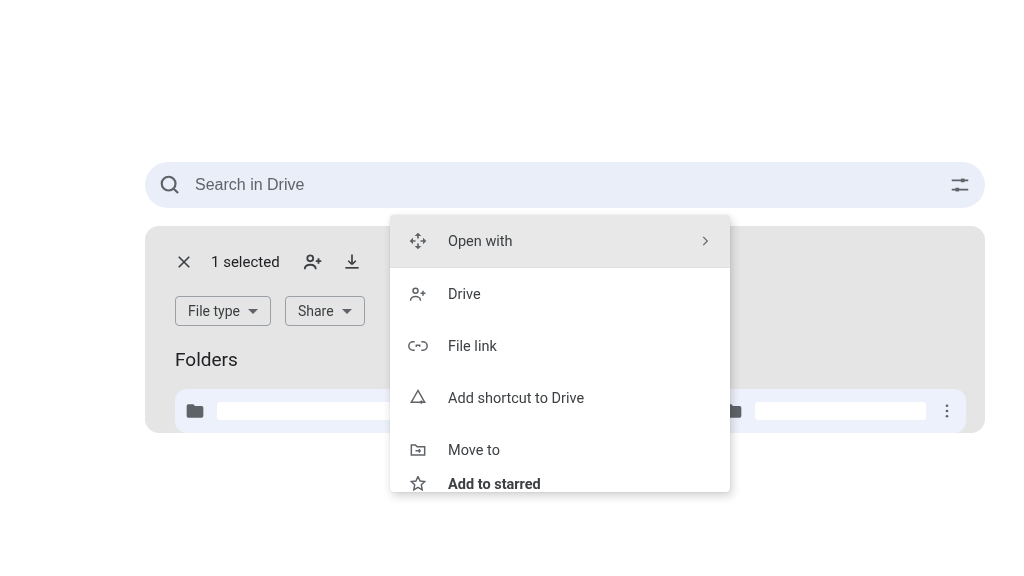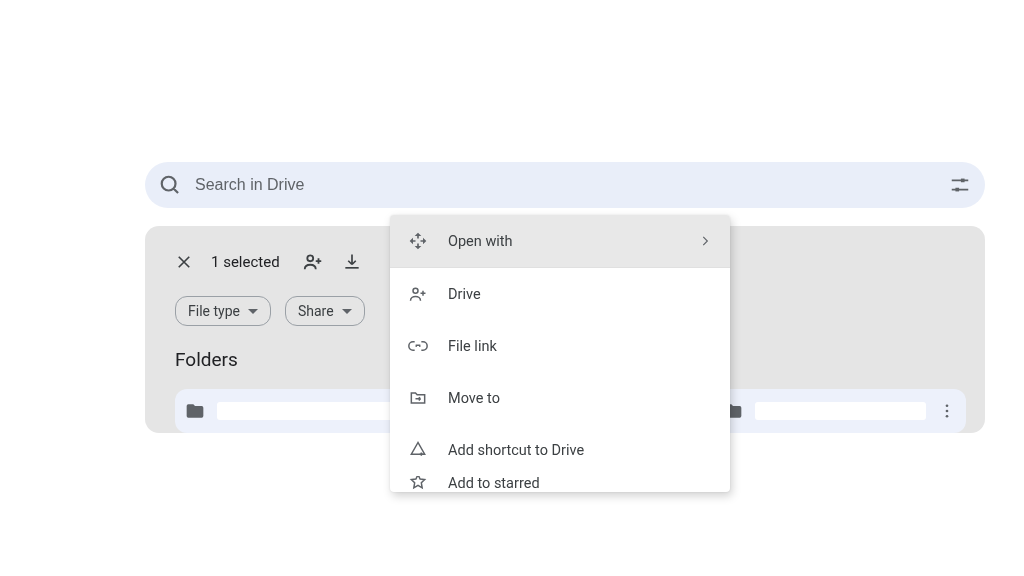--- a/index.html
+++ b/index.html
@@ -47,21 +47,21 @@
     gap: 18px;
     height: 36px;
     margin-bottom: 16px;
     color: #202124;
   }
   .selection-toolbar .sel-label { font-size: 15px; margin-right: 4px; }
   .tb-icon { color: #3c4043; display: flex; align-items: center; }
   .chips-row { display: flex; gap: 14px; margin-bottom: 22px; }
   .chip {
     display: inline-flex; align-items: center;
-    border: 1px solid #9aa0a6; border-radius: 12px;
+    border: 1px solid #9aa0a6; border-radius: 4px;
     padding: 6px 12px; font-size: 14px; color: #3c4043; gap: 8px;
   }
   .chip .caret { width: 0; height: 0; border-left: 5px solid transparent;
     border-right: 5px solid transparent; border-top: 5px solid #5f6368; }
   .section-title { font-size: 19px; color: #202124; margin-bottom: 18px; }
   .folders-row { display: flex; gap: 16px; }
   .folder-card {
     flex: 0 0 253px; height: 44px;
     background: #edf1fb; border-radius: 12px;
     display: flex; align-items: center; padding: 0 10px; gap: 12px;
@@ -82,21 +82,21 @@
   }
   .menu-item {
     display: flex; align-items: center;
     height: 52px; padding: 0 18px; gap: 18px;
     font-size: 14.5px; color: #3c4043; position: relative;
   }
   .menu-item.highlight { background: #e8e8e8; }
   .menu-item .mi-icon { width: 22px; display: flex; color: #5f6368; }
   .menu-item .mi-arrow { position: absolute; right: 18px; color: #5f6368; }
   .menu-sep { height: 1px; background: #e0e0e0; }
-  .context-menu .menu-item:last-child { height: 16px; overflow: hidden; align-items: flex-end; padding-top: 0px;}
+  .context-menu .menu-item:last-child { height: 16px; overflow: hidden; align-items: center; padding-top: 0px; font-weight: bold;}
   .context-menu .menu-item:last-child .mi-icon,
   .context-menu .menu-item:last-child span[data-bind] { margin-top: 0px; }
   svg { display: block; }
 </style>
 </head>
 <body>
 
 <div class="drive-frame">
 
   <div class="search-bar">
@@ -214,36 +214,36 @@
     <span class="mi-icon">
       <svg width="20" height="20" viewBox="0 0 24 24">
           <path d="M10 13a5 5 0 0 1 0-2h4a5 5 0 0 1 0 2M8 17H6a5 5 0 0 1 0-10h2M16 7h2a5 5 0 0 1 0 10h-2" fill="none" stroke="currentColor" stroke-width="1.8"></path>
         </svg>
     </span>
     <span data-bind="context_menu.copy_link">File link</span>
   </div>
   <div class="menu-item">
     <span class="mi-icon">
       <svg width="20" height="20" viewBox="0 0 24 24">
+          <path d="M12 3 4 17h16L12 3Z" fill="none" stroke="currentColor" stroke-width="1.8"></path>
+          <path d="M16 15v4M14 17h4" stroke="currentColor" stroke-width="1.8"></path>
+        </svg>
+    </span>
+    <span data-bind="context_menu.add_shortcut">Add shortcut to Drive</span>
+  </div>
+  <div class="menu-item">
+    <span class="mi-icon">
+      <svg width="20" height="20" viewBox="0 0 24 24">
           <path d="M4 6h5l2 2h9v10H4V6Z" fill="none" stroke="currentColor" stroke-width="1.8"></path>
           <path d="M9 13h6m0 0-2-2m2 2-2 2" fill="none" stroke="currentColor" stroke-width="1.8"></path>
         </svg>
     </span>
     <span data-bind="context_menu.move_to">Move to</span>
   </div>
   <div class="menu-item">
     <span class="mi-icon">
       <svg width="20" height="20" viewBox="0 0 24 24">
-          <path d="M12 3 4 17h16L12 3Z" fill="none" stroke="currentColor" stroke-width="1.8"></path>
-          <path d="M16 15v4M14 17h4" stroke="currentColor" stroke-width="1.8"></path>
-        </svg>
-    </span>
-    <span data-bind="context_menu.add_shortcut">Add shortcut to Drive</span>
-  </div>
-  <div class="menu-item">
-    <span class="mi-icon">
-      <svg width="20" height="20" viewBox="0 0 24 24">
           <path d="m12 3 2.5 5.5L20 9l-4 4 1 6-5-3-5 3 1-6-4-4 5.5-.5L12 3Z" fill="none" stroke="currentColor" stroke-width="1.8"></path>
         </svg>
     </span>
     <span data-bind="context_menu.add_to_starred">Add to starred</span>
   </div>
 </div>
 
 </body></html>

